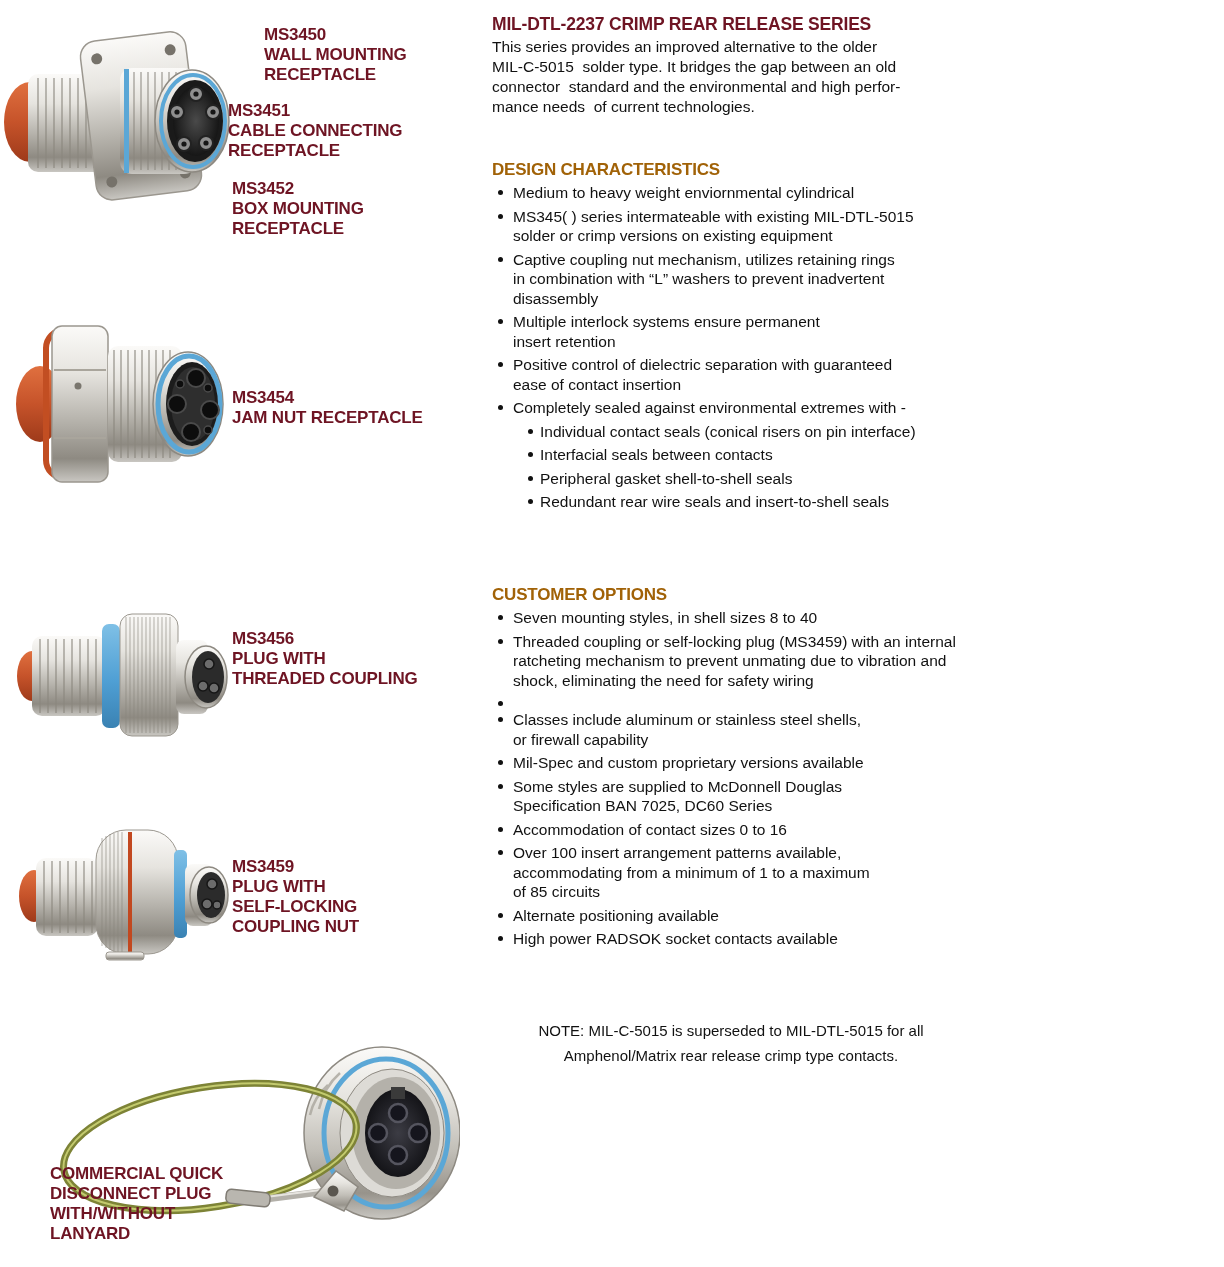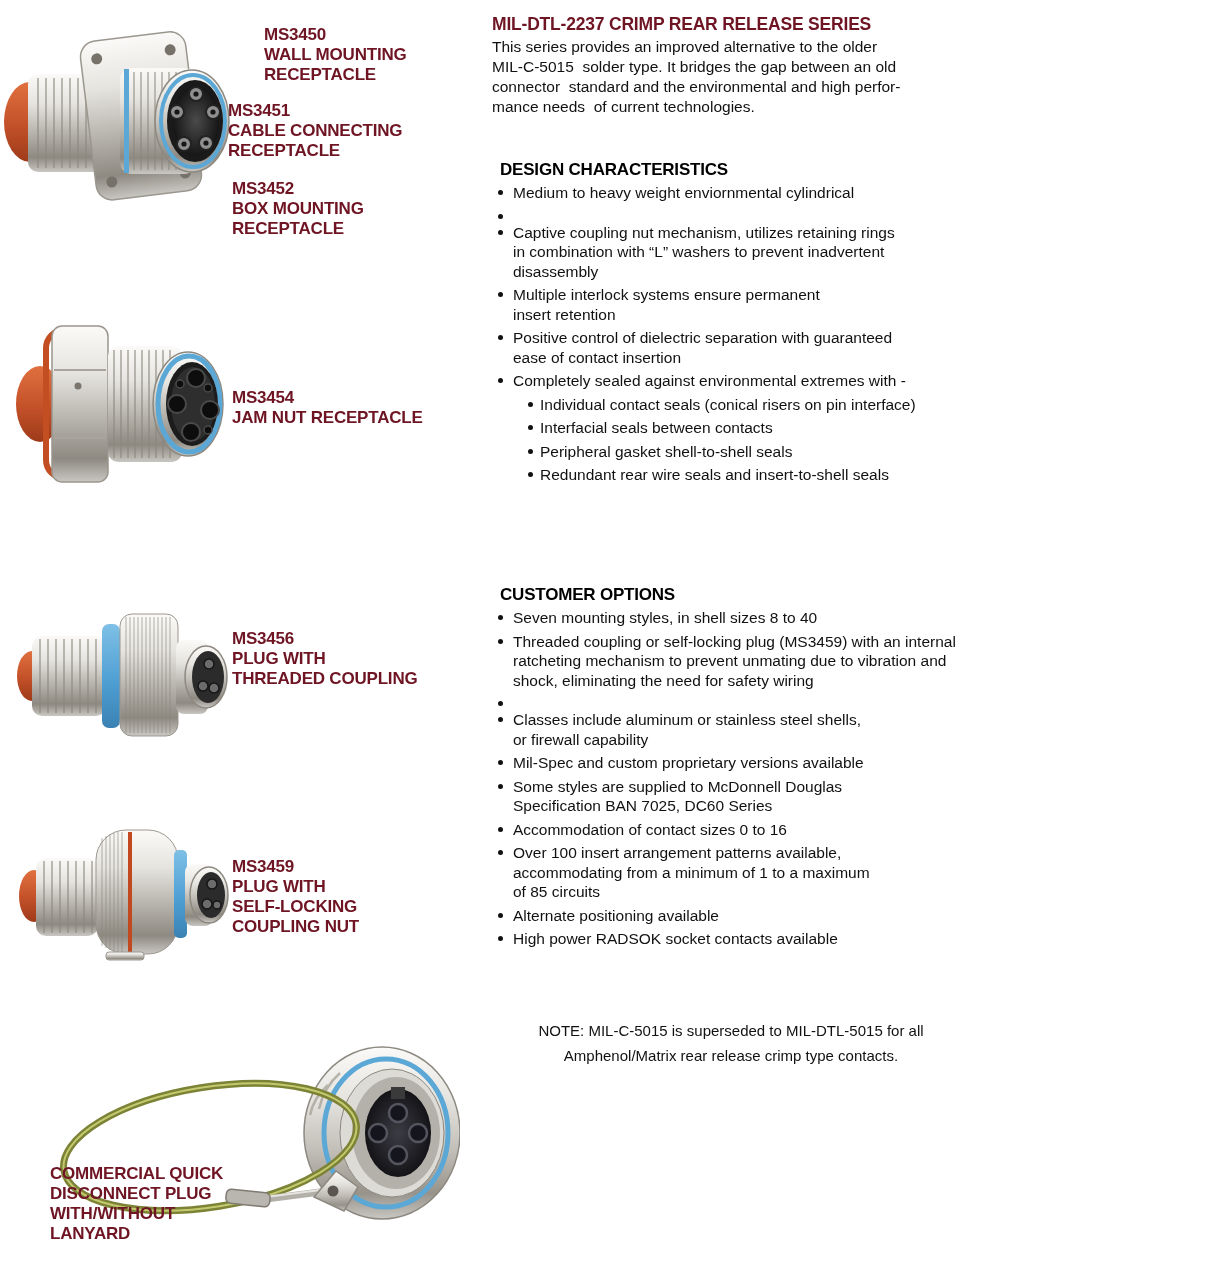--- a/index.html
+++ b/index.html
@@ -16,22 +16,22 @@
   .doc-title{
     position:absolute;left:492px;top:14px;width:478px;
     color:#6E1423;font-weight:bold;font-size:17.5px;line-height:20px;letter-spacing:-0.2px;
   }
   .intro{
     position:absolute;left:492px;top:37px;width:478px;
     font-size:15.5px;line-height:20px;white-space:pre-wrap;
   }
   .section{position:absolute;left:492px;width:478px;}
   .section-heading{
-    color:#000000;font-weight:bold;font-size:17px;line-height:20px;letter-spacing:-0.2px;
-    margin:0 0 3px 8px;
+    color:#a16207;font-weight:bold;font-size:17px;line-height:20px;letter-spacing:-0.2px;
+    margin:0 0 3px 0;
   }
   .bullet-list{display:block;}
   .bullet-item{display:flex;align-items:flex-start;margin:0 0 4px 0;padding-left:6px;}
   .bullet-item.sub{padding-left:36px;}
   .dot{
     flex:0 0 5px;width:5px;height:5px;border-radius:50%;background:#111111;
     margin:7px 10px 0 0;
   }
   .bullet-item.sub .dot{margin-right:7px;}
   .bullet-text{font-size:15.5px;line-height:19.5px;white-space:pre-wrap;}
@@ -337,20 +337,22 @@
 
   <div class="section" style="top:160px;">
     <div class="section-heading">DESIGN CHARACTERISTICS</div>
     <div class="bullet-list">
         <div class="bullet-item">
           <span class="dot"></span>
           <span class="bullet-text">Medium to heavy weight enviornmental cylindrical</span>
         </div>
         <div class="bullet-item">
           <span class="dot"></span>
+          <span class="bullet-text">MS345( ) series intermateable with existing MIL-DTL-5015
+solder or crimp versions on existing equipment</span>
         </div>
         <div class="bullet-item">
           <span class="dot"></span>
           <span class="bullet-text">Captive coupling nut mechanism, utilizes retaining rings
 in combination with “L” washers to prevent inadvertent
 disassembly</span>
         </div>
         <div class="bullet-item">
           <span class="dot"></span>
           <span class="bullet-text">Multiple interlock systems ensure permanent

